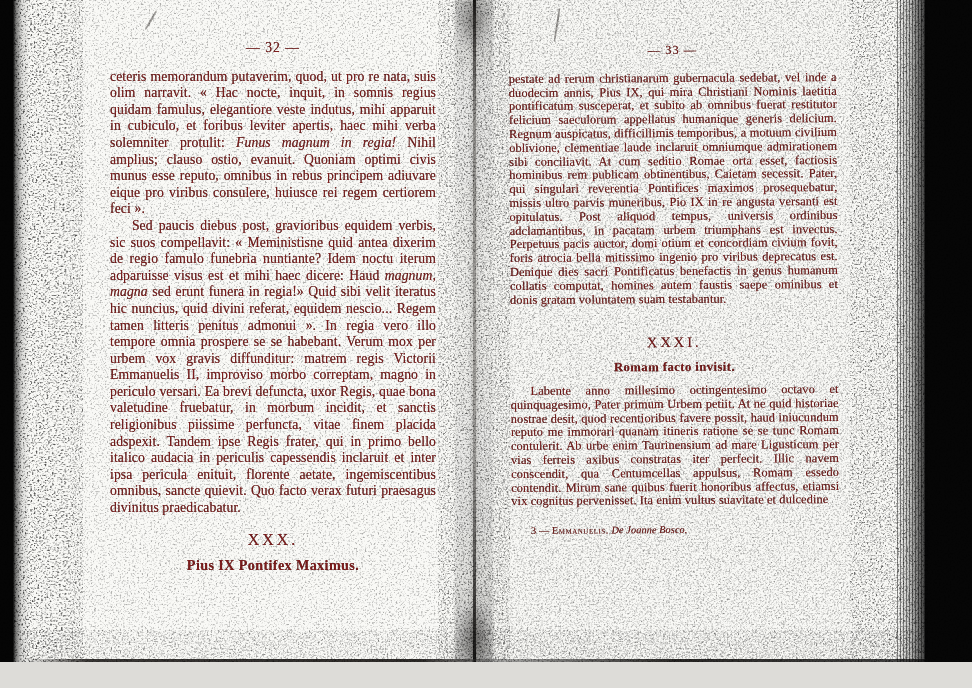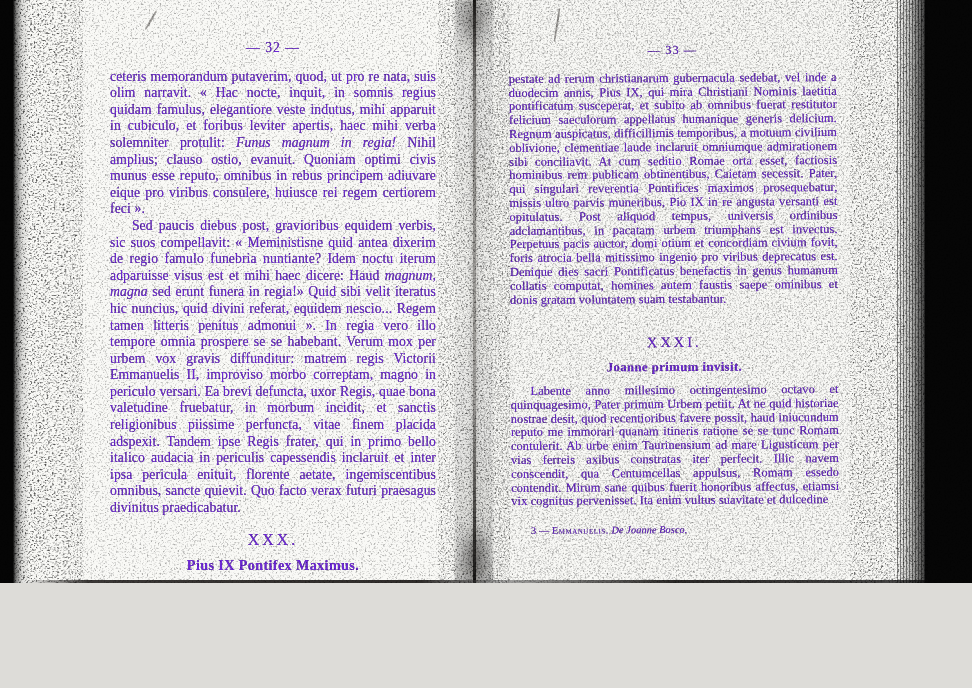--- a/index.html
+++ b/index.html
@@ -1,20 +1,20 @@
 <!DOCTYPE html>
 <html><head>
 <meta charset="utf-8">
 <style>
   html,body{margin:0;padding:0;background:#dddcd8;}
   .scan{
-    position:relative;width:972px;height:583px;overflow:hidden;
+    position:relative;width:972px;height:662px;overflow:hidden;
     background:#f9f9f6;
     font-family:"Liberation Serif","DejaVu Serif",serif;
-    color:#6d28d9;
+    color:#7f1d1d;
   }
   
   .edge-left{position:absolute;left:0;top:0;width:30px;height:100%;
     background:linear-gradient(90deg,#050505 0,#050505 13px,rgba(20,20,20,.55) 16px,rgba(90,90,90,.18) 22px,rgba(120,120,120,0) 30px);}
   .edge-right{position:absolute;right:0;top:0;width:47px;height:100%;background:#060606;}
   .edge-right-zone{position:absolute;right:45px;top:0;width:30px;height:100%;
     background:
       repeating-linear-gradient(90deg,rgba(0,0,0,.45) 0 1px,rgba(0,0,0,0) 1px 3px),
       linear-gradient(90deg,rgba(0,0,0,0) 0%,rgba(60,60,60,.30) 45%,rgba(10,10,10,.85) 100%);}
   .bottom-line{position:absolute;left:24px;right:44px;bottom:0;height:3px;
@@ -69,21 +69,21 @@
         <div class="chapter_number"><span>XXX.</span></div>
         <div class="chapter_title"><span>Pius IX Pontifex Maximus.</span></div>
       </div>
   </div>
 
   <div class="page page-right">
     <div class="pagenum">— 33 —</div>
     <div>
         <div class="paragraph"><span>pestate ad rerum christianarum gubernacula sedebat, vel inde a duodecim annis, Pius IX, qui mira Christiani Nominis laetitia pontificatum susceperat, et subito ab omnibus fuerat restitutor felicium saeculorum appellatus humanique generis delicium. Regnum auspicatus, difficillimis temporibus, a motuum civilium oblivione, clementiae laude inclaruit omniumque admirationem sibi conciliavit. At cum seditio Romae orta esset, factiosis hominibus rem publicam obtinentibus, Caietam secessit. Pater, qui singulari reverentia Pontifices maximos prosequebatur, missis ultro parvis muneribus, Pio IX in re angusta versanti est opitulatus. Post aliquod tempus, universis ordinibus adclamantibus, in pacatam urbem triumphans est invectus. Perpetuus pacis auctor, domi otium et concordiam civium fovit, foris atrocia bella mitissimo ingenio pro viribus deprecatus est. Denique dies sacri Pontificatus benefactis in genus humanum collatis computat, homines autem faustis saepe ominibus et donis gratam voluntatem suam testabantur.</span></div>
         <div class="chapter_number"><span>XXXI.</span></div>
-        <div class="chapter_title"><span>Joanne primum invisit.</span></div>
+        <div class="chapter_title"><span>Romam facto invisit.</span></div>
         <div class="paragraph indent"><span>Labente anno millesimo octingentesimo octavo et quinquagesimo, Pater primum Urbem petiit. At ne quid historiae nostrae desit, quod recentioribus favere possit, haud iniucundum reputo me immorari quanam itineris ratione se se tunc Romam contulerit. Ab urbe enim Taurinensium ad mare Ligusticum per vias ferreis axibus constratas iter perfecit. Illic navem conscendit, qua Centumcellas appulsus, Romam essedo contendit. Mirum sane quibus fuerit honoribus affectus, etiamsi vix cognitus pervenisset. Ita enim vultus suavitate et dulcedine</span></div>
         <div class="footnote"><span>3 — </span><span class="sc">Emmanuelis.</span><span> </span><span class="it">De Joanne Bosco.</span></div>
       </div>
   </div>
 
   <div class="stray-mark mark-a"></div>
   <div class="stray-mark mark-b"></div>
 
   <div class="edge-left"></div>
   <div class="edge-right-zone"></div>

